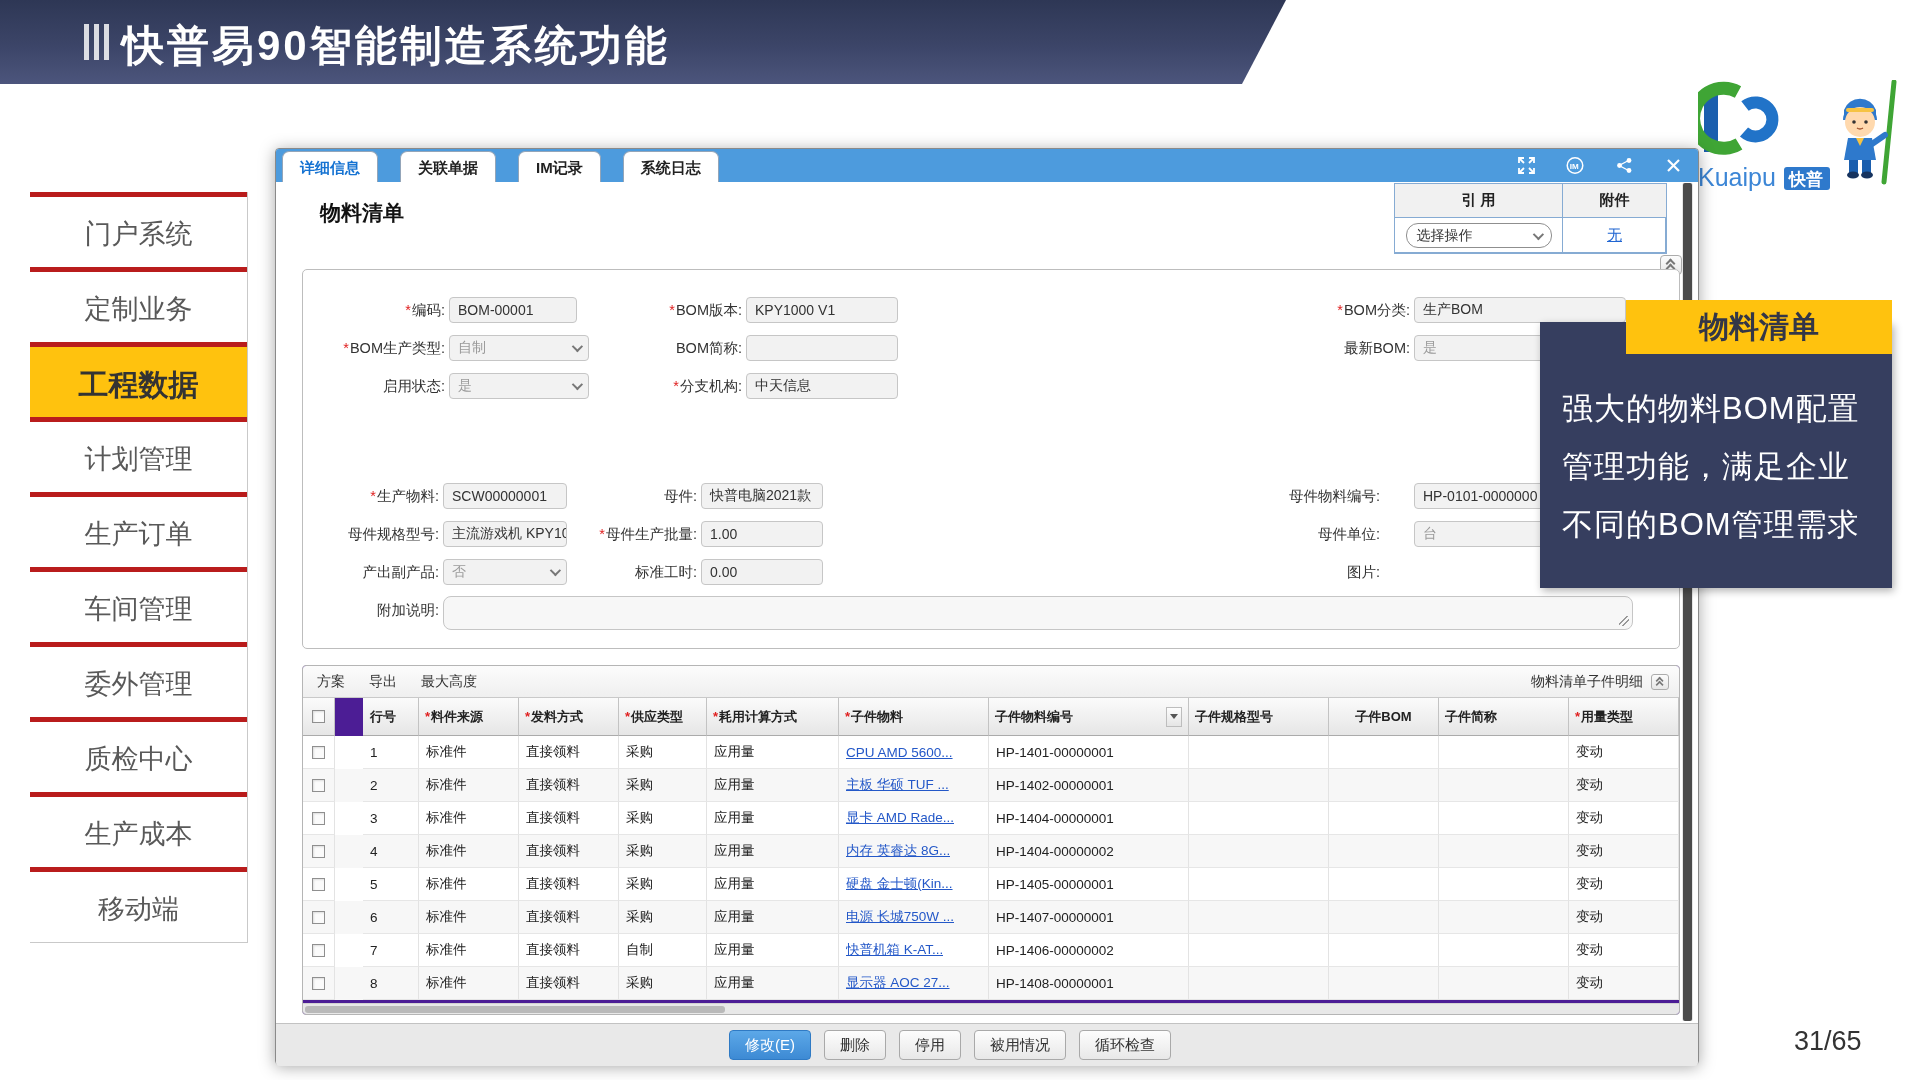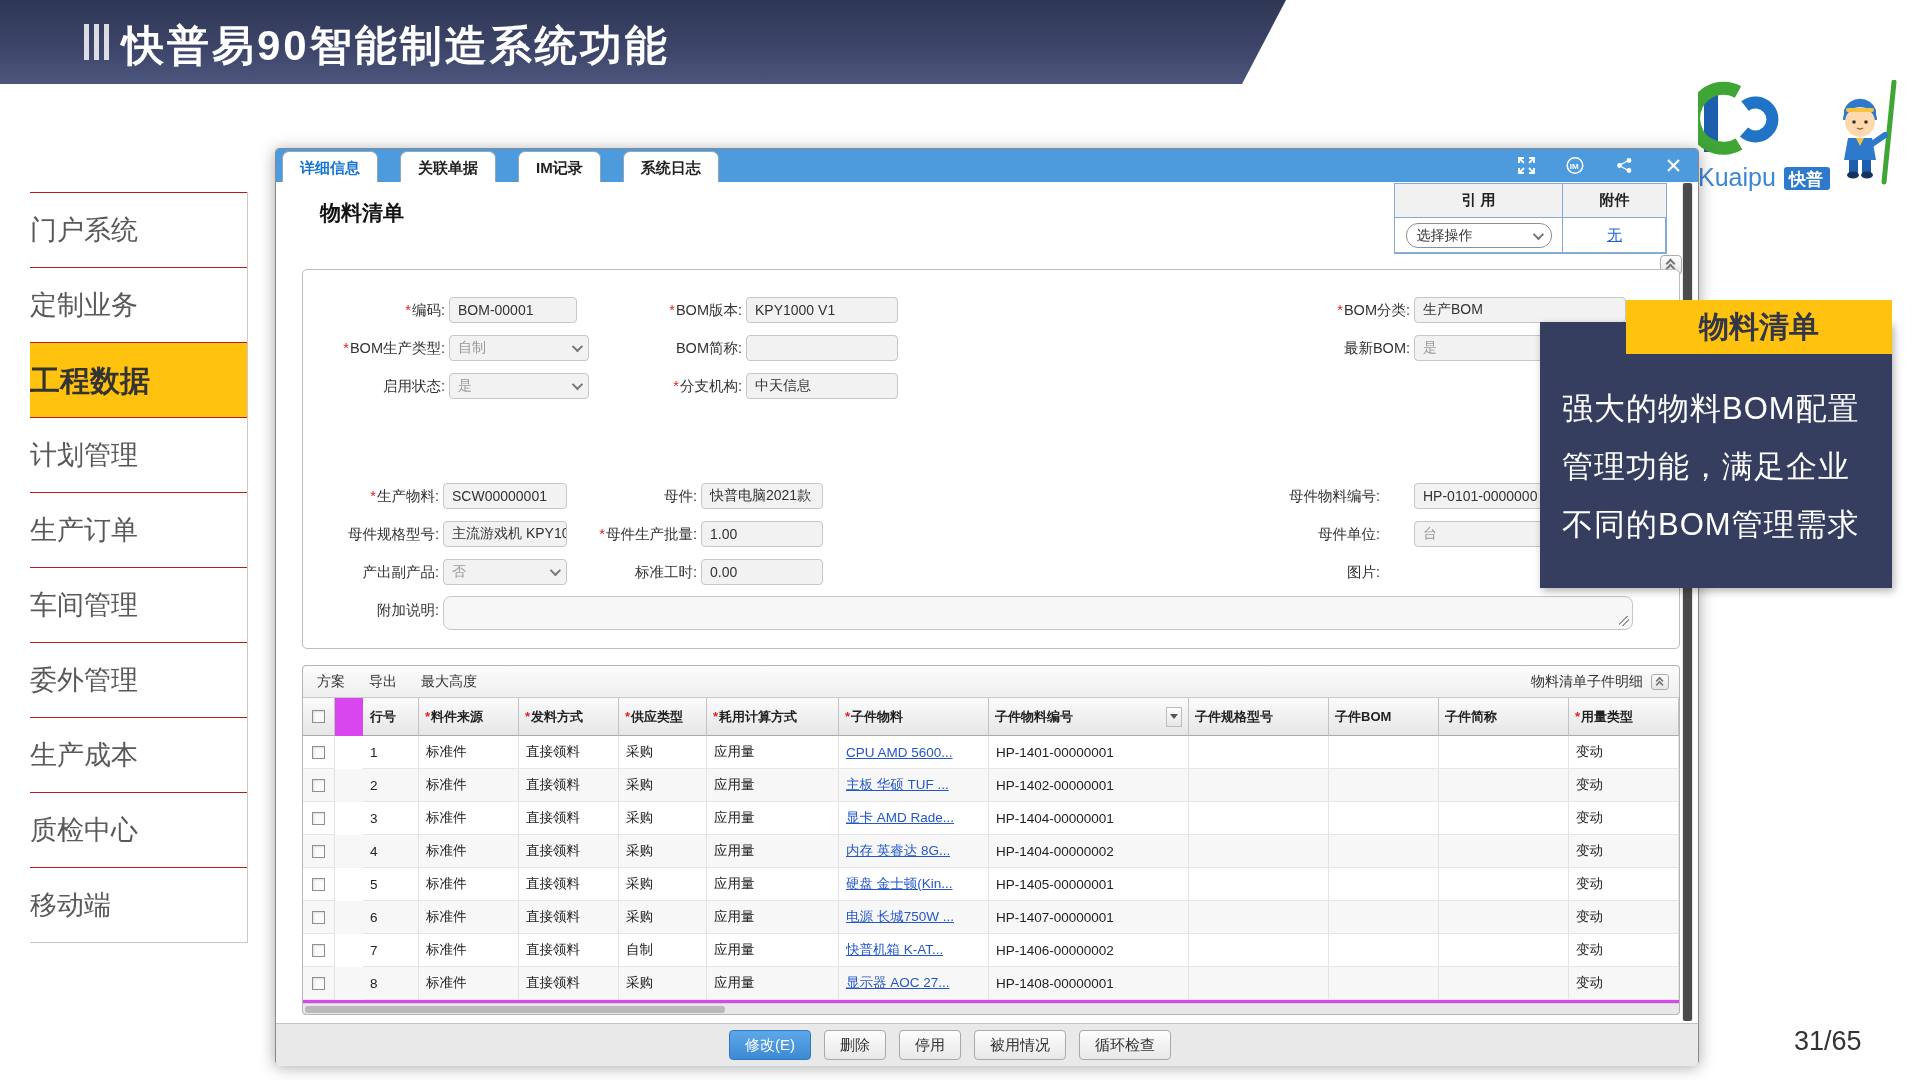--- a/index.html
+++ b/index.html
@@ -12,21 +12,21 @@
     clip-path:polygon(0 0,100% 0,calc(100% - 44px) 100%,0 100%); }
   .banner-bars { position:absolute; left:84px; top:24px; display:flex; gap:5px; }
   .banner-bars i { display:block; width:5px; height:36px; background:rgba(255,255,255,.82); }
   .banner-title { position:absolute; left:122px; top:18px; color:#fff; font-size:42px; font-weight:bold; letter-spacing:3px; white-space:nowrap; }
 
   
   .logo { position:absolute; left:1698px; top:80px; width:212px; height:118px; z-index:5; }
 
   
   .sidebar { position:absolute; left:30px; top:192px; width:218px; border-right:1px solid #C9C9C9; border-bottom:1px solid #C9C9C9; z-index:1; background:#fff; }
-  .side-item { height:75px; line-height:75px; font-size:27px; color:#595959; border-top:1px solid #b91c1c; background:#fff; cursor:pointer; }
+  .side-item { height:75px; line-height:75px; text-align:center; font-size:27px; color:#595959; border-top:5px solid #b91c1c; background:#fff; cursor:pointer; }
   .side-item.active { background:#FFC20E; color:#333; font-weight:bold; font-size:30px; }
 
   
   .window { position:absolute; left:275px; top:148px; width:1424px; height:917px; background:#fff;
     border:1px solid #8A8A8A; border-radius:4px; box-shadow:0 2px 16px rgba(0,0,0,.35); z-index:10; }
   .titlebar { position:absolute; left:0; top:0; width:100%; height:33px; background:#4D9BDD; border-radius:3px 3px 0 0; }
   .tb-icons { position:absolute; right:16px; top:0; height:33px; display:flex; align-items:center; gap:31px; }
   .tb-icons .ticon { width:18px; height:18px; display:flex; align-items:center; justify-content:center; cursor:pointer; }
 
   .tabs { position:absolute; left:6px; top:2px; display:flex; gap:22px; height:31px; }
@@ -69,37 +69,37 @@
   .ftextarea { position:absolute; top:0; height:34px; border:1px solid #C6C6C6; border-radius:8px; background:#F7F7F7; cursor:text; }
   .resize-grip { position:absolute; right:3px; bottom:3px; width:10px; height:10px;
     background:linear-gradient(135deg,transparent 40%,#999 40%,#999 48%,transparent 48%,transparent 64%,#999 64%,#999 72%,transparent 72%); cursor:nwse-resize; }
 
   .subbar { position:absolute; left:1px; top:158px; width:1376px; height:36px; background:#C9DAEC; border-bottom:1px solid #A9C2DC; display:flex; align-items:flex-end; padding-left:10px; gap:8px; }
   .stab { height:30px; line-height:30px; padding:0 16px; background:#FAFAFA; border:1px solid #9FB6CE; border-bottom:none;
     border-radius:6px 6px 0 0; font-size:14.5px; font-weight:bold; color:#222; cursor:pointer; }
   .stab.active { background:#fff; color:#1673D2; }
 
   
-  .panel2 { position:absolute; left:26px; top:516px; width:1378px; height:350px; border:1px solid #B5B5B5; border-radius:4px; background:#d946ef; overflow:hidden; }
+  .panel2 { position:absolute; left:26px; top:516px; width:1378px; height:350px; border:1px solid #B5B5B5; border-radius:4px; background:#4c1d95; overflow:hidden; }
   .gtoolbar { height:32px; background:linear-gradient(#FCFCFC,#EFEFEF); border-bottom:1px solid #C9C9C9; display:flex; align-items:center; padding:0 10px 0 14px; gap:24px; font-size:14px; color:#333; }
   .gtool { cursor:pointer; }
   .gtool-right { margin-left:auto; display:flex; align-items:center; gap:8px; font-size:14px; color:#333; }
   .mini-collapse { width:18px; height:16px; border:1px solid #ACACAC; border-radius:3px; background:linear-gradient(#FCFCFC,#E7E7E7); display:flex; align-items:center; justify-content:center; cursor:pointer; }
   .mini-collapse .dblchev { transform:scale(.8); }
 
   .thead { display:flex; height:38px; }
   .th { background:linear-gradient(#FBFBFB,#E6E6E6); border-right:1px solid #C3C3C3; border-bottom:1px solid #ABABAB;
     font-size:13px; font-weight:bold; color:#222; display:flex; align-items:center; padding:0 6px; white-space:nowrap; overflow:hidden; }
   .tr { display:flex; height:33px; background:#fff; cursor:pointer; }
   .tr.alt { background:#F7F7F7; }
   .td { border-right:1px solid #E3E3E3; border-bottom:1px solid #E6E6E6; font-size:13.5px; color:#222;
     display:flex; align-items:center; padding:0 7px; white-space:nowrap; overflow:hidden; }
   .c-chk{width:32px;justify-content:center;} .c-num{width:56px;margin-left:28px;} .c-src{width:100px;} .c-iss{width:100px;}
   .c-sup{width:88px;} .c-calc{width:132px;} .c-item{width:150px;} .c-code{width:200px;}
-  .c-spec{width:140px;} .c-bom{width:110px;} .c-abbr{width:130px;} .c-use{flex:1;}
+  .c-spec{width:140px;} .c-bom{width:110px;justify-content:center;} .c-abbr{width:130px;} .c-use{flex:1;}
   .chk { width:13px; height:13px; border:1px solid #8F8F8F; background:#FBFBFB; box-shadow:inset 1px 1px 2px rgba(0,0,0,.12); cursor:pointer; }
   .link { color:#2458C8; text-decoration:underline; cursor:pointer; overflow:hidden; white-space:nowrap; }
   .col-filter { margin-left:auto; width:16px; height:20px; border:1px solid #BDBDBD; background:linear-gradient(#FDFDFD,#E5E5E5); display:flex; align-items:center; justify-content:center; cursor:pointer; }
   .tri-down { width:0; height:0; border-left:4px solid transparent; border-right:4px solid transparent; border-top:5px solid #555; }
   .hscroll { position:absolute; left:0; bottom:0; width:100%; height:11px; background:#E8E8E8; border-top:1px solid #D2D2D2; cursor:pointer; }
   .hscroll .thumb { position:absolute; left:2px; top:2px; width:420px; height:7px; background:#B9B9B9; border-radius:3px; }
 
   
   .footbar { position:absolute; left:0; top:874px; width:100%; height:43px; background:#E9E9E9; border-top:1px solid #C2C2C2;
     border-radius:0 0 4px 4px; display:flex; align-items:center; justify-content:center; gap:13px; padding-right:74px; }
@@ -157,22 +157,22 @@
   </div>
 
   <div class="sidebar">
     <div class="side-item">门户系统</div>
     <div class="side-item">定制业务</div>
     <div class="side-item active">工程数据</div>
     <div class="side-item">计划管理</div>
     <div class="side-item">生产订单</div>
     <div class="side-item">车间管理</div>
     <div class="side-item">委外管理</div>
+    <div class="side-item">质检中心</div>
     <div class="side-item">生产成本</div>
-    <div class="side-item">质检中心</div>
     <div class="side-item">移动端</div>
   </div>
 
   <div class="window">
     <div class="titlebar">
       <div class="tb-icons">
         <span class="ticon">
           <svg width="17" height="17" viewBox="0 0 17 17">
               <g stroke="#fff" stroke-width="1.8" fill="none">
             <path d="M1 6 V1 H6 M11 1 H16 V6 M16 11 V16 H11 M6 16 H1 V11"></path>

